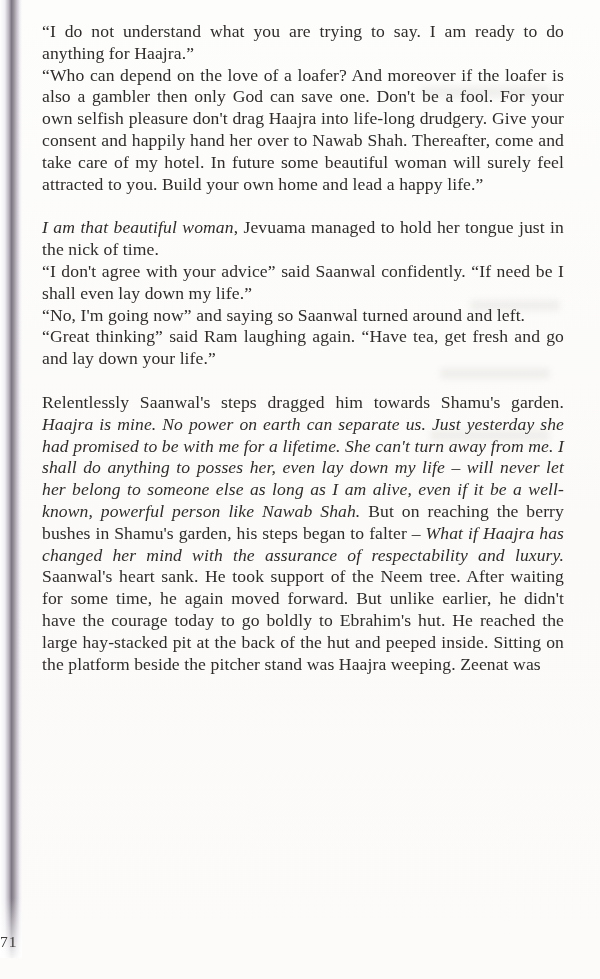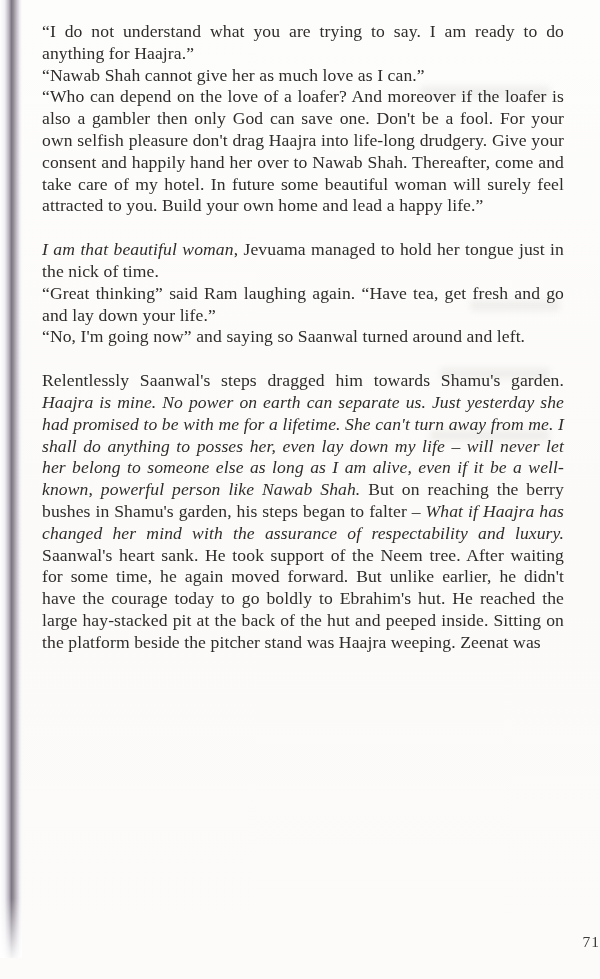--- a/index.html
+++ b/index.html
@@ -75,41 +75,41 @@
   .text-block p.gap {
     margin-top: 22px;
   }
   .text-block i {
   }
   .page-number {
     position: absolute;
     left: 0;
     top: 933px;
     width: 600px;
-    text-align: right;
+    text-align: left;
     font-size: 15.5px;
     color: #3d3a38;
     letter-spacing: 1px;
   }
 </style>
 </head>
 <body>
 
 <div class="scan-page">
   <div class="gutter-shadow"></div>
 
   <div class="bleed b1"></div>
   <div class="bleed b2"></div>
   <div class="bleed b3"></div>
   <div class="bleed b4"></div>
 
   <div class="text-block" id="paragraphs">
       <p class="para"><span>“I do not understand what you are trying to say. I am ready to do anything for Haajra.”</span></p>
-      <p class="para"><span>“Nawab Shah cannot give her as much love as I can.”</span></p>
       <p class="para"><span>“Who can depend on the love of a loafer? And moreover if the loafer is also a gambler then only God can save one. Don't be a fool. For your own selfish pleasure don't drag Haajra into life-long drudgery. Give your consent and happily hand her over to Nawab Shah. Thereafter, come and take care of my hotel. In future some beautiful woman will surely feel attracted to you. Build your own home and lead a happy life.”</span></p>
       <p class="para gap"><i>I am that beautiful woman</i><span>, Jevuama managed to hold her tongue just in the nick of time.</span></p>
+      <p class="para"><span>“I don't agree with your advice” said Saanwal confidently. “If need be I shall even lay down my life.”</span></p>
+      <p class="para"><span>“No, I'm going now” and saying so Saanwal turned around and left.</span></p>
       <p class="para"><span>“Great thinking” said Ram laughing again. “Have tea, get fresh and go and lay down your life.”</span></p>
-      <p class="para"><span>“No, I'm going now” and saying so Saanwal turned around and left.</span></p>
       <p class="para gap"><span>Relentlessly Saanwal's steps dragged him towards Shamu's garden. </span><i>Haajra is mine. No power on earth can separate us. Just yesterday she had promised to be with me for a lifetime. She can't turn away from me. I shall do anything to posses her, even lay down my life – will never let her belong to someone else as long as I am alive, even if it be a well-known, powerful person like Nawab Shah.</i><span> But on reaching the berry bushes in Shamu's garden, his steps began to falter – </span><i>What if Haajra has changed her mind with the assurance of respectability and luxury.</i><span> Saanwal's heart sank. He took support of the Neem tree. After waiting for some time, he again moved forward. But unlike earlier, he didn't have the courage today to go boldly to Ebrahim's hut. He reached the large hay-stacked pit at the back of the hut and peeped inside. Sitting on the platform beside the pitcher stand was Haajra weeping. Zeenat was</span></p>
     </div>
 
   <div class="page-number">71</div>
 </div>
 
 </body></html>

